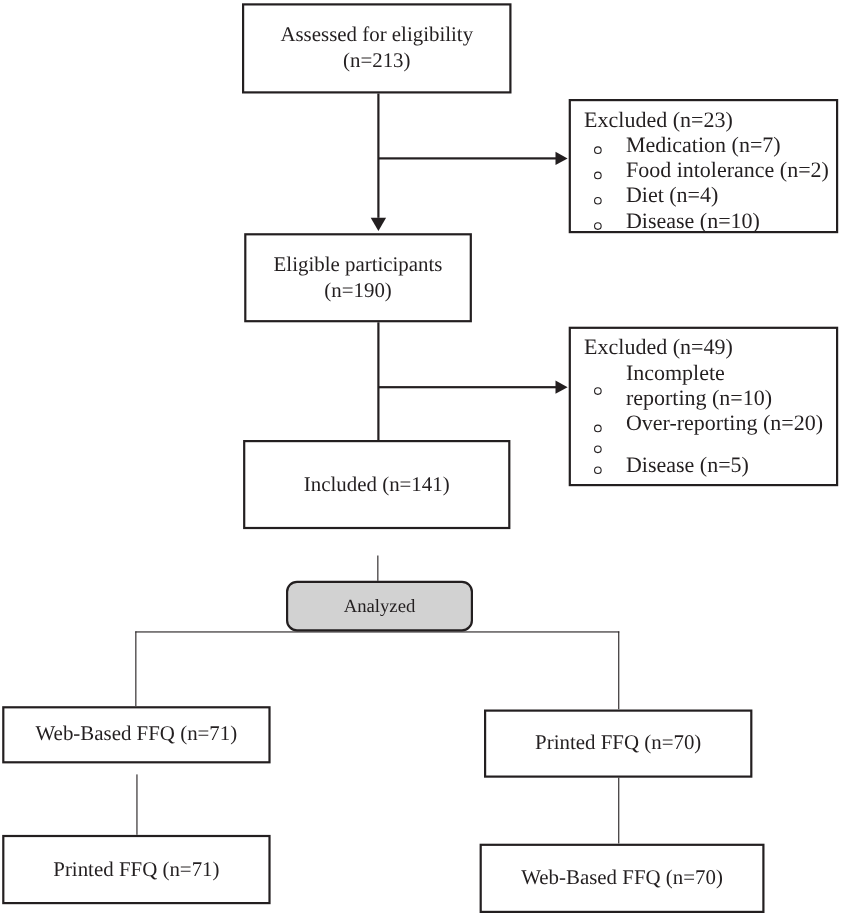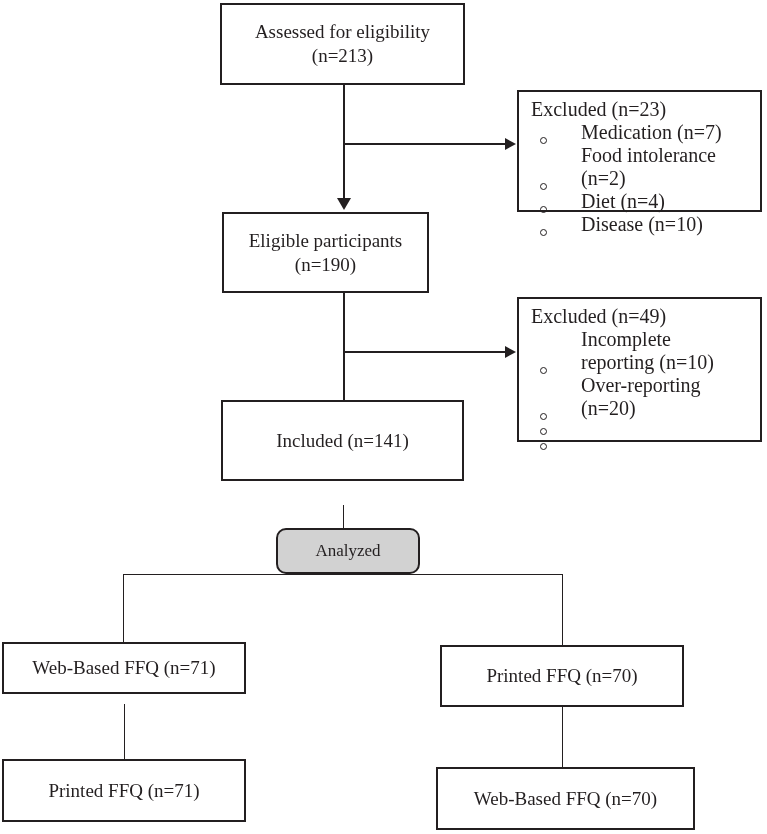--- a/index.html
+++ b/index.html
@@ -34,21 +34,21 @@
   }
   .listbox {
     position: absolute;
     box-sizing: border-box;
     border: 2px solid var(--line);
     background: var(--fill);
     font-size: 20px;
     line-height: 23px;
     padding: 6px 6px 0 12px;
   }
-  .list-item { display: flex; align-items: flex-end; padding-left: 9px; gap: 12px; }
+  .list-item { display: flex; align-items: center; padding-left: 9px; }
   .bullet-cell { flex: 0 0 29px; padding-top: 8px; }
   .ring {
     display: block;
     width: 7px; height: 7px;
     border: 1px solid var(--line);
     border-radius: 50%;
     box-sizing: border-box;
   }
   .item-text { flex: 1 1 auto; }
   .item-text.narrow { max-width: 158px; }
@@ -146,30 +146,31 @@
     </div>
     <div class="list-item">
       <span class="bullet-cell">
           <span class="ring"></span>
         </span>
     </div>
     <div class="list-item">
       <span class="bullet-cell">
           <span class="ring"></span>
         </span>
+      <span class="item-text">Disease (n=5)</span>
     </div>
   </div>
 
   <div class="box" style="left:221px; top:400px; width:243px; height:81px;">
     <span>Included (n=141)</span>
   </div>
 
   <div class="vline" style="left:343px; top:505px; width:1px; height:23px;"></div>
 
-  <div class="analyzed" style="left:260px; top:528px; width:144px; height:46px;margin-left:16px;">
+  <div class="analyzed" style="left:260px; top:528px; width:170px; height:46px;">
     <span>Analyzed</span>
   </div>
 
   <div class="hline" style="left:123px; top:574px; width:440px; height:1px;"></div>
 
   <div class="vline" style="left:123px; top:574px; width:1px; height:68px;"></div>
   <div class="box" style="left:2px; top:642px; width:244px; height:52px;">
     <span>Web-Based FFQ (n=71)</span>
   </div>
   <div class="vline" style="left:124px; top:704px; width:1px; height:55px;"></div>

